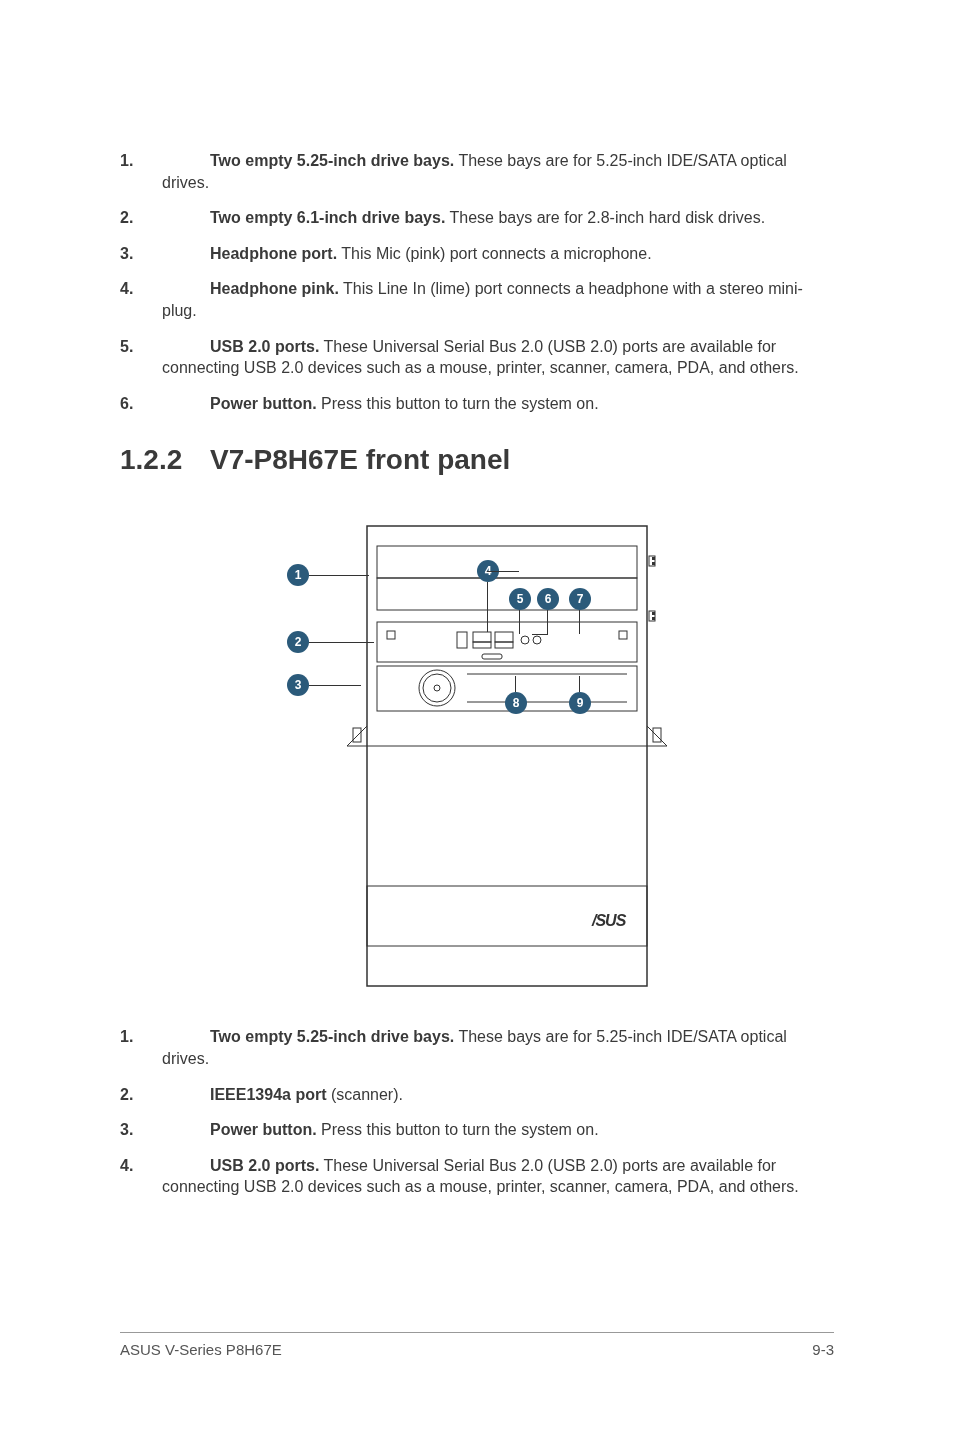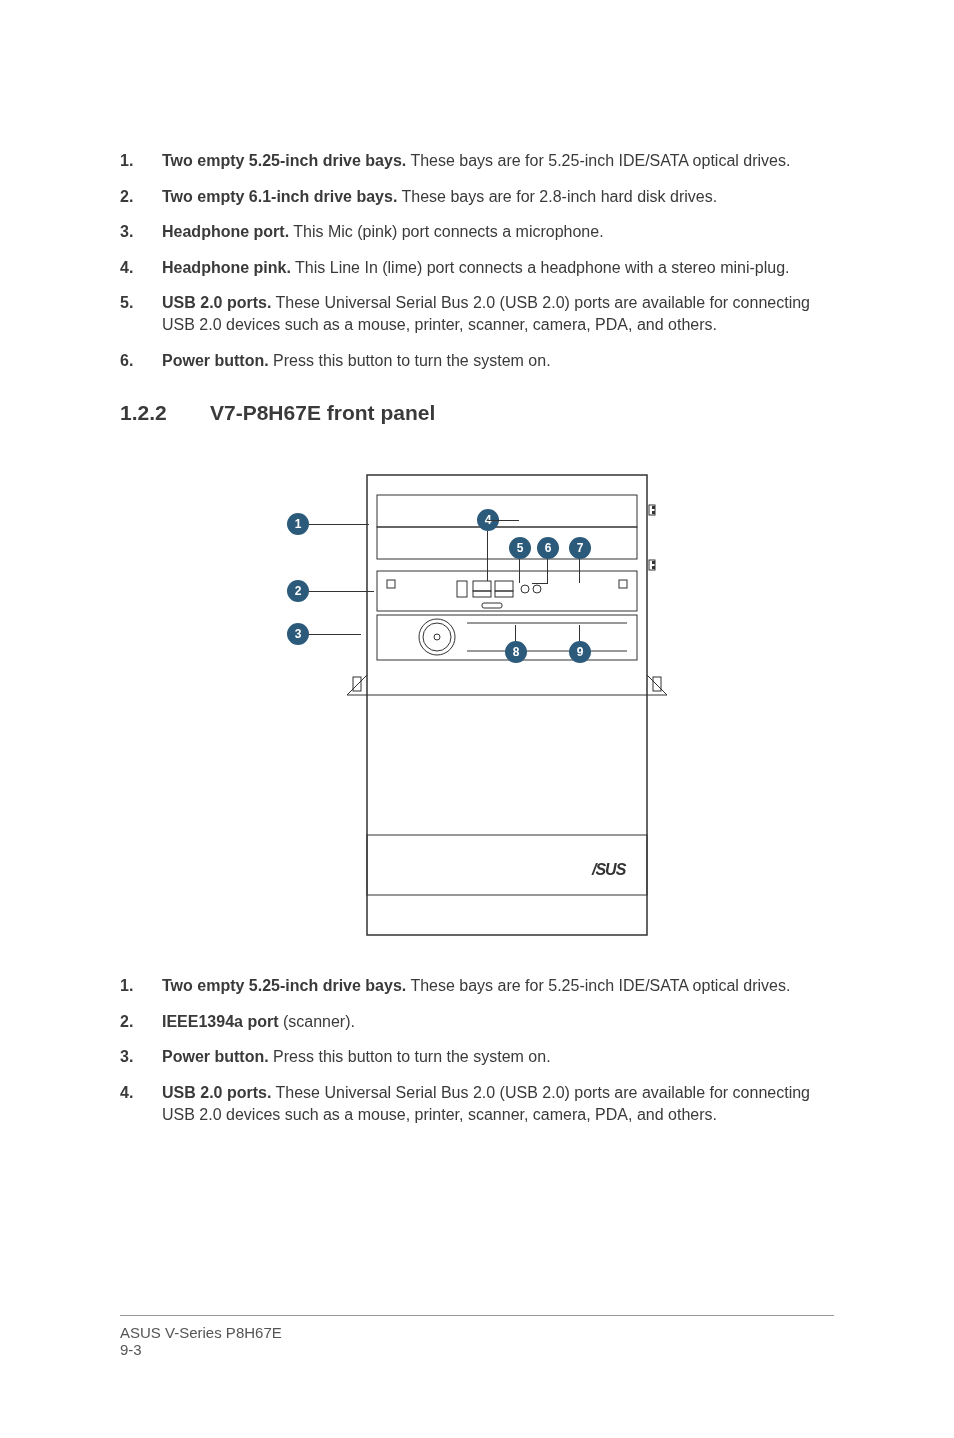--- a/index.html
+++ b/index.html
@@ -24,23 +24,24 @@
   .num-list .num {
     width: 42px;
     flex-shrink: 0;
     font-weight: bold;
   }
   .num-list .text {
     flex: 1;
   }
   .num-list .text .bold {
     font-weight: bold;
+    margin-left: 48px;
   }
   h2.section {
-    font-size: 21px;
+    font-size: 28px;
     font-weight: bold;
     margin-top: 30px;
     margin-bottom: 40px;
   }
   h2.section .secnum {
     display: inline-block;
     width: 90px;
   }
   .diagram-wrap {
     display: flex;
@@ -80,24 +81,23 @@
   }
   
   .footer {
     position: absolute;
     bottom: 80px;
     left: 120px;
     right: 120px;
     border-top: 1px solid #999;
     padding-top: 8px;
     display: flex;
-    justify-content: center;
+    justify-content: space-between;
     font-size: 15px;
     color: #555;
-    flex-direction: column;
   }
 </style>
 </head>
 <body>
 
 <ul class="num-list">
   <li>
     <span class="num">1.</span>
     <span class="text"><span class="bold">Two empty 5.25-inch drive bays.</span><span> These bays are for 5.25-inch IDE/SATA optical drives.</span></span>
   </li>

